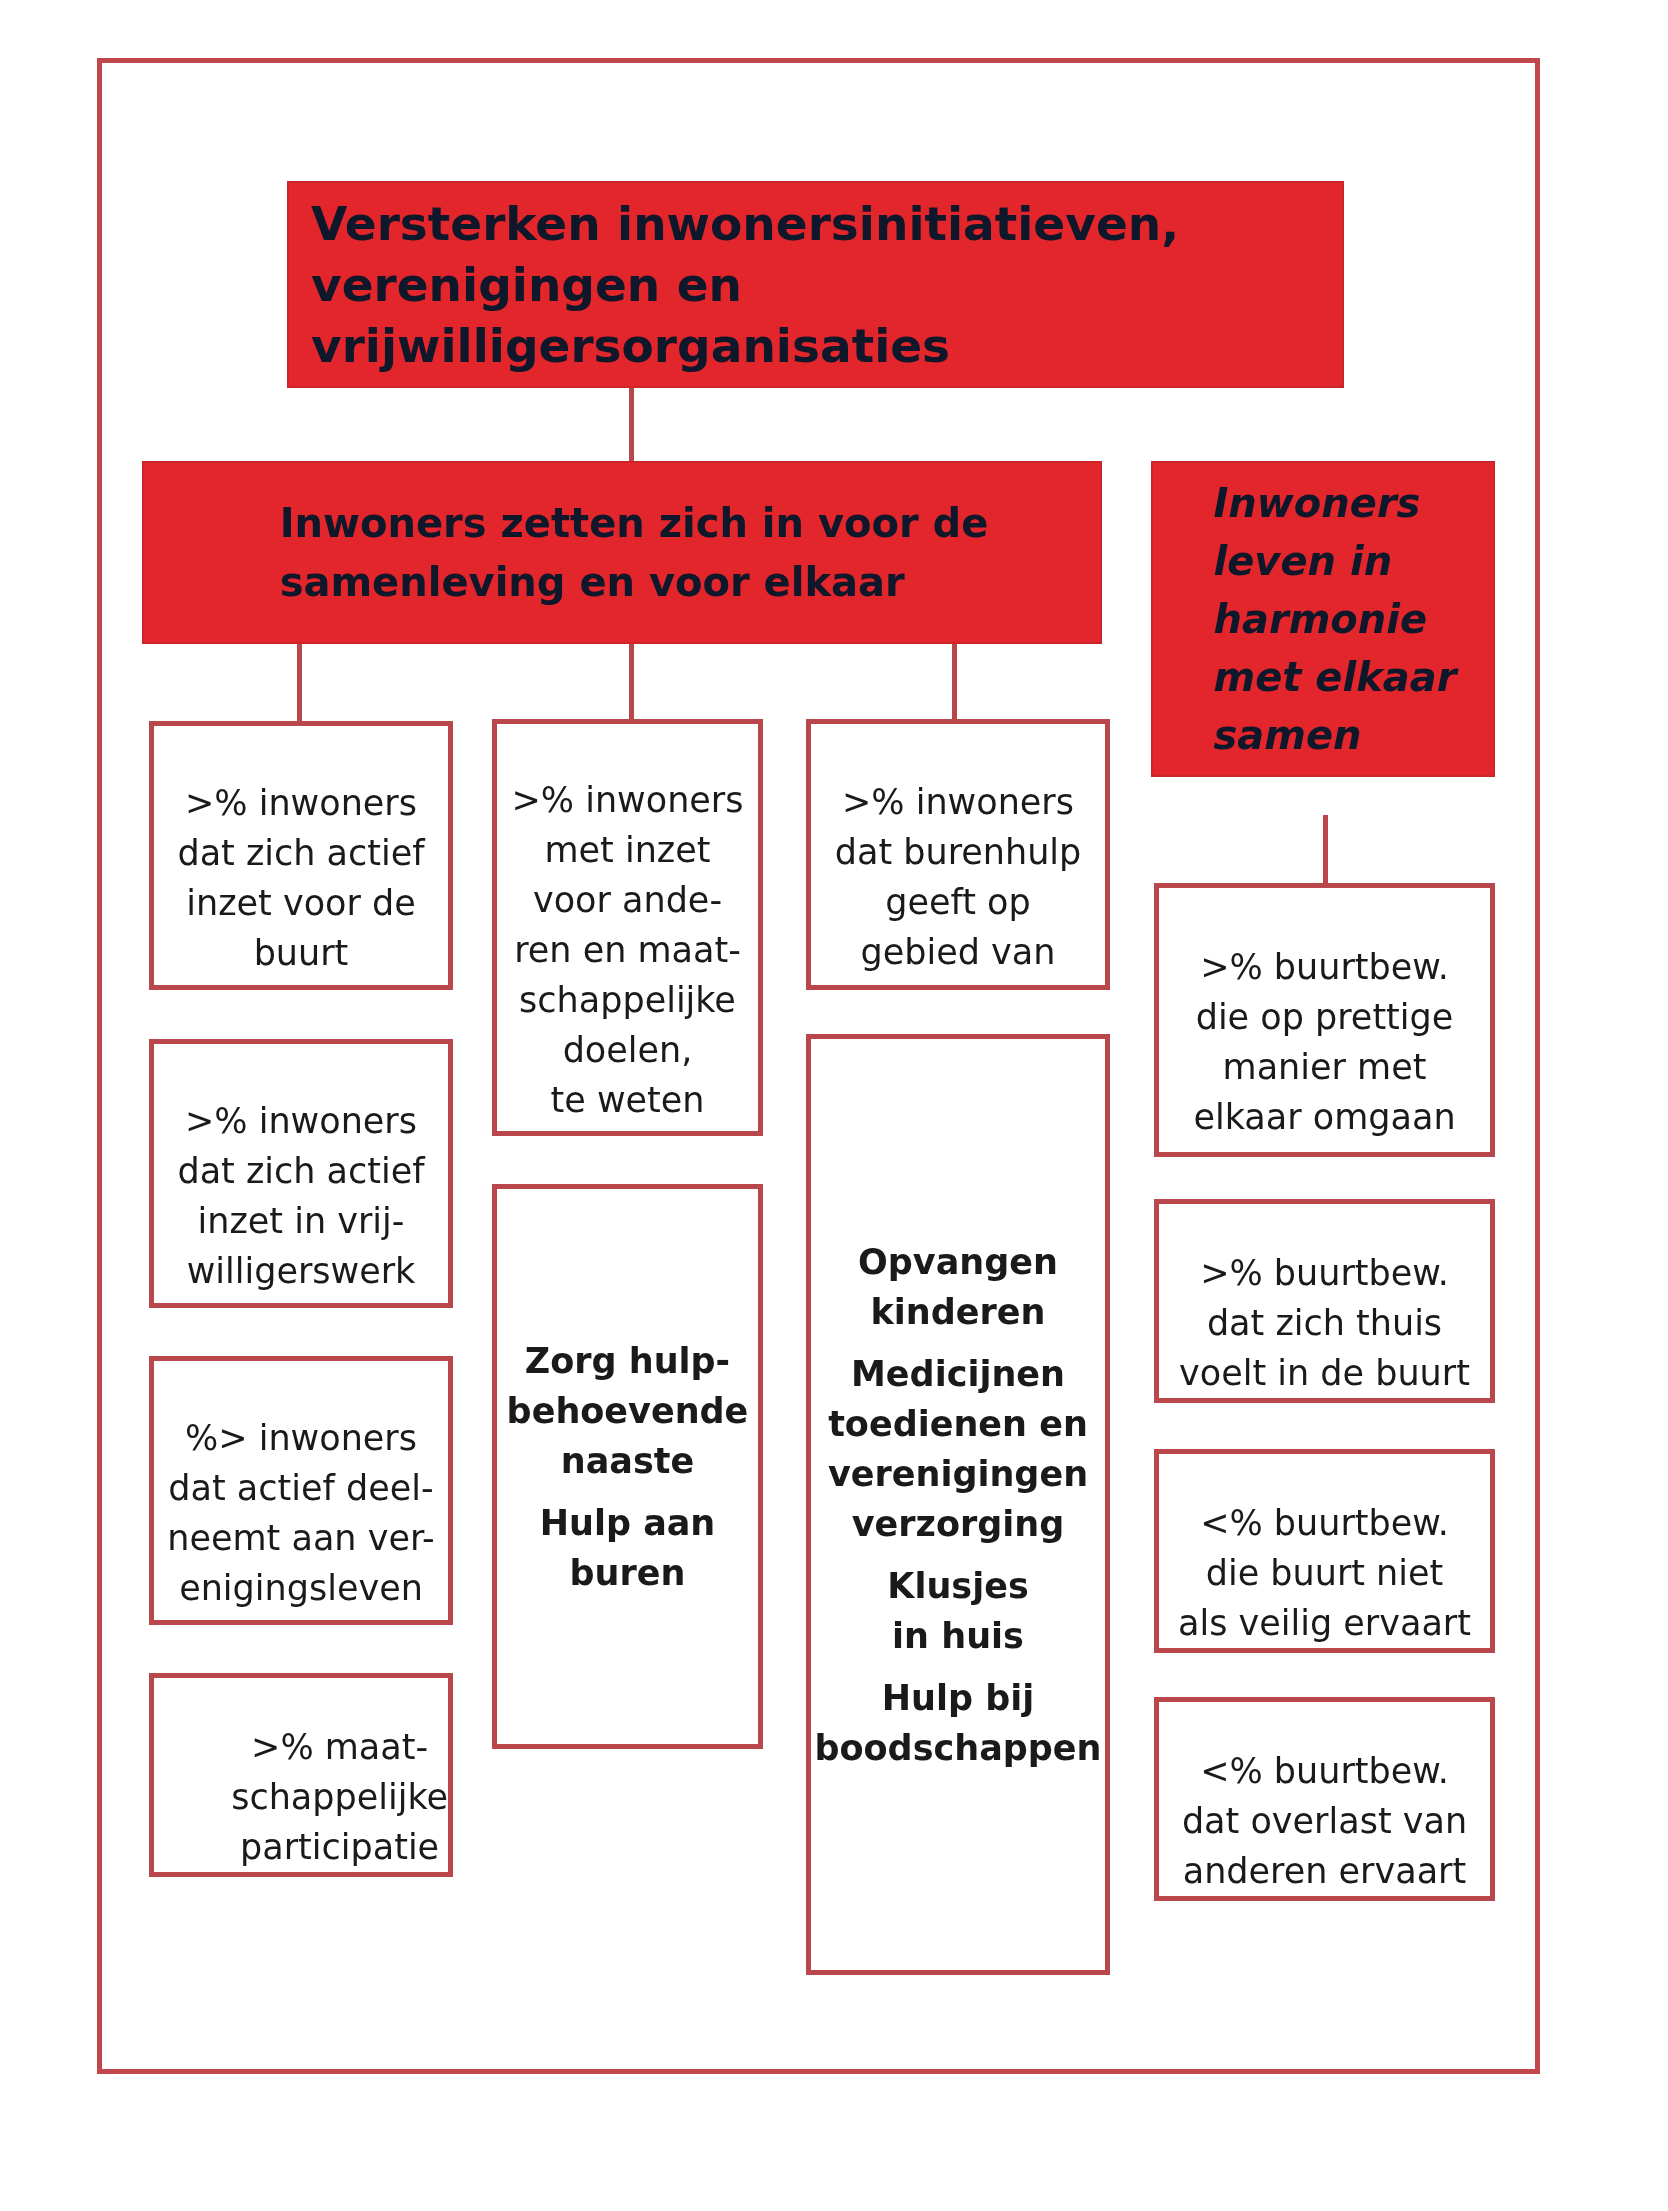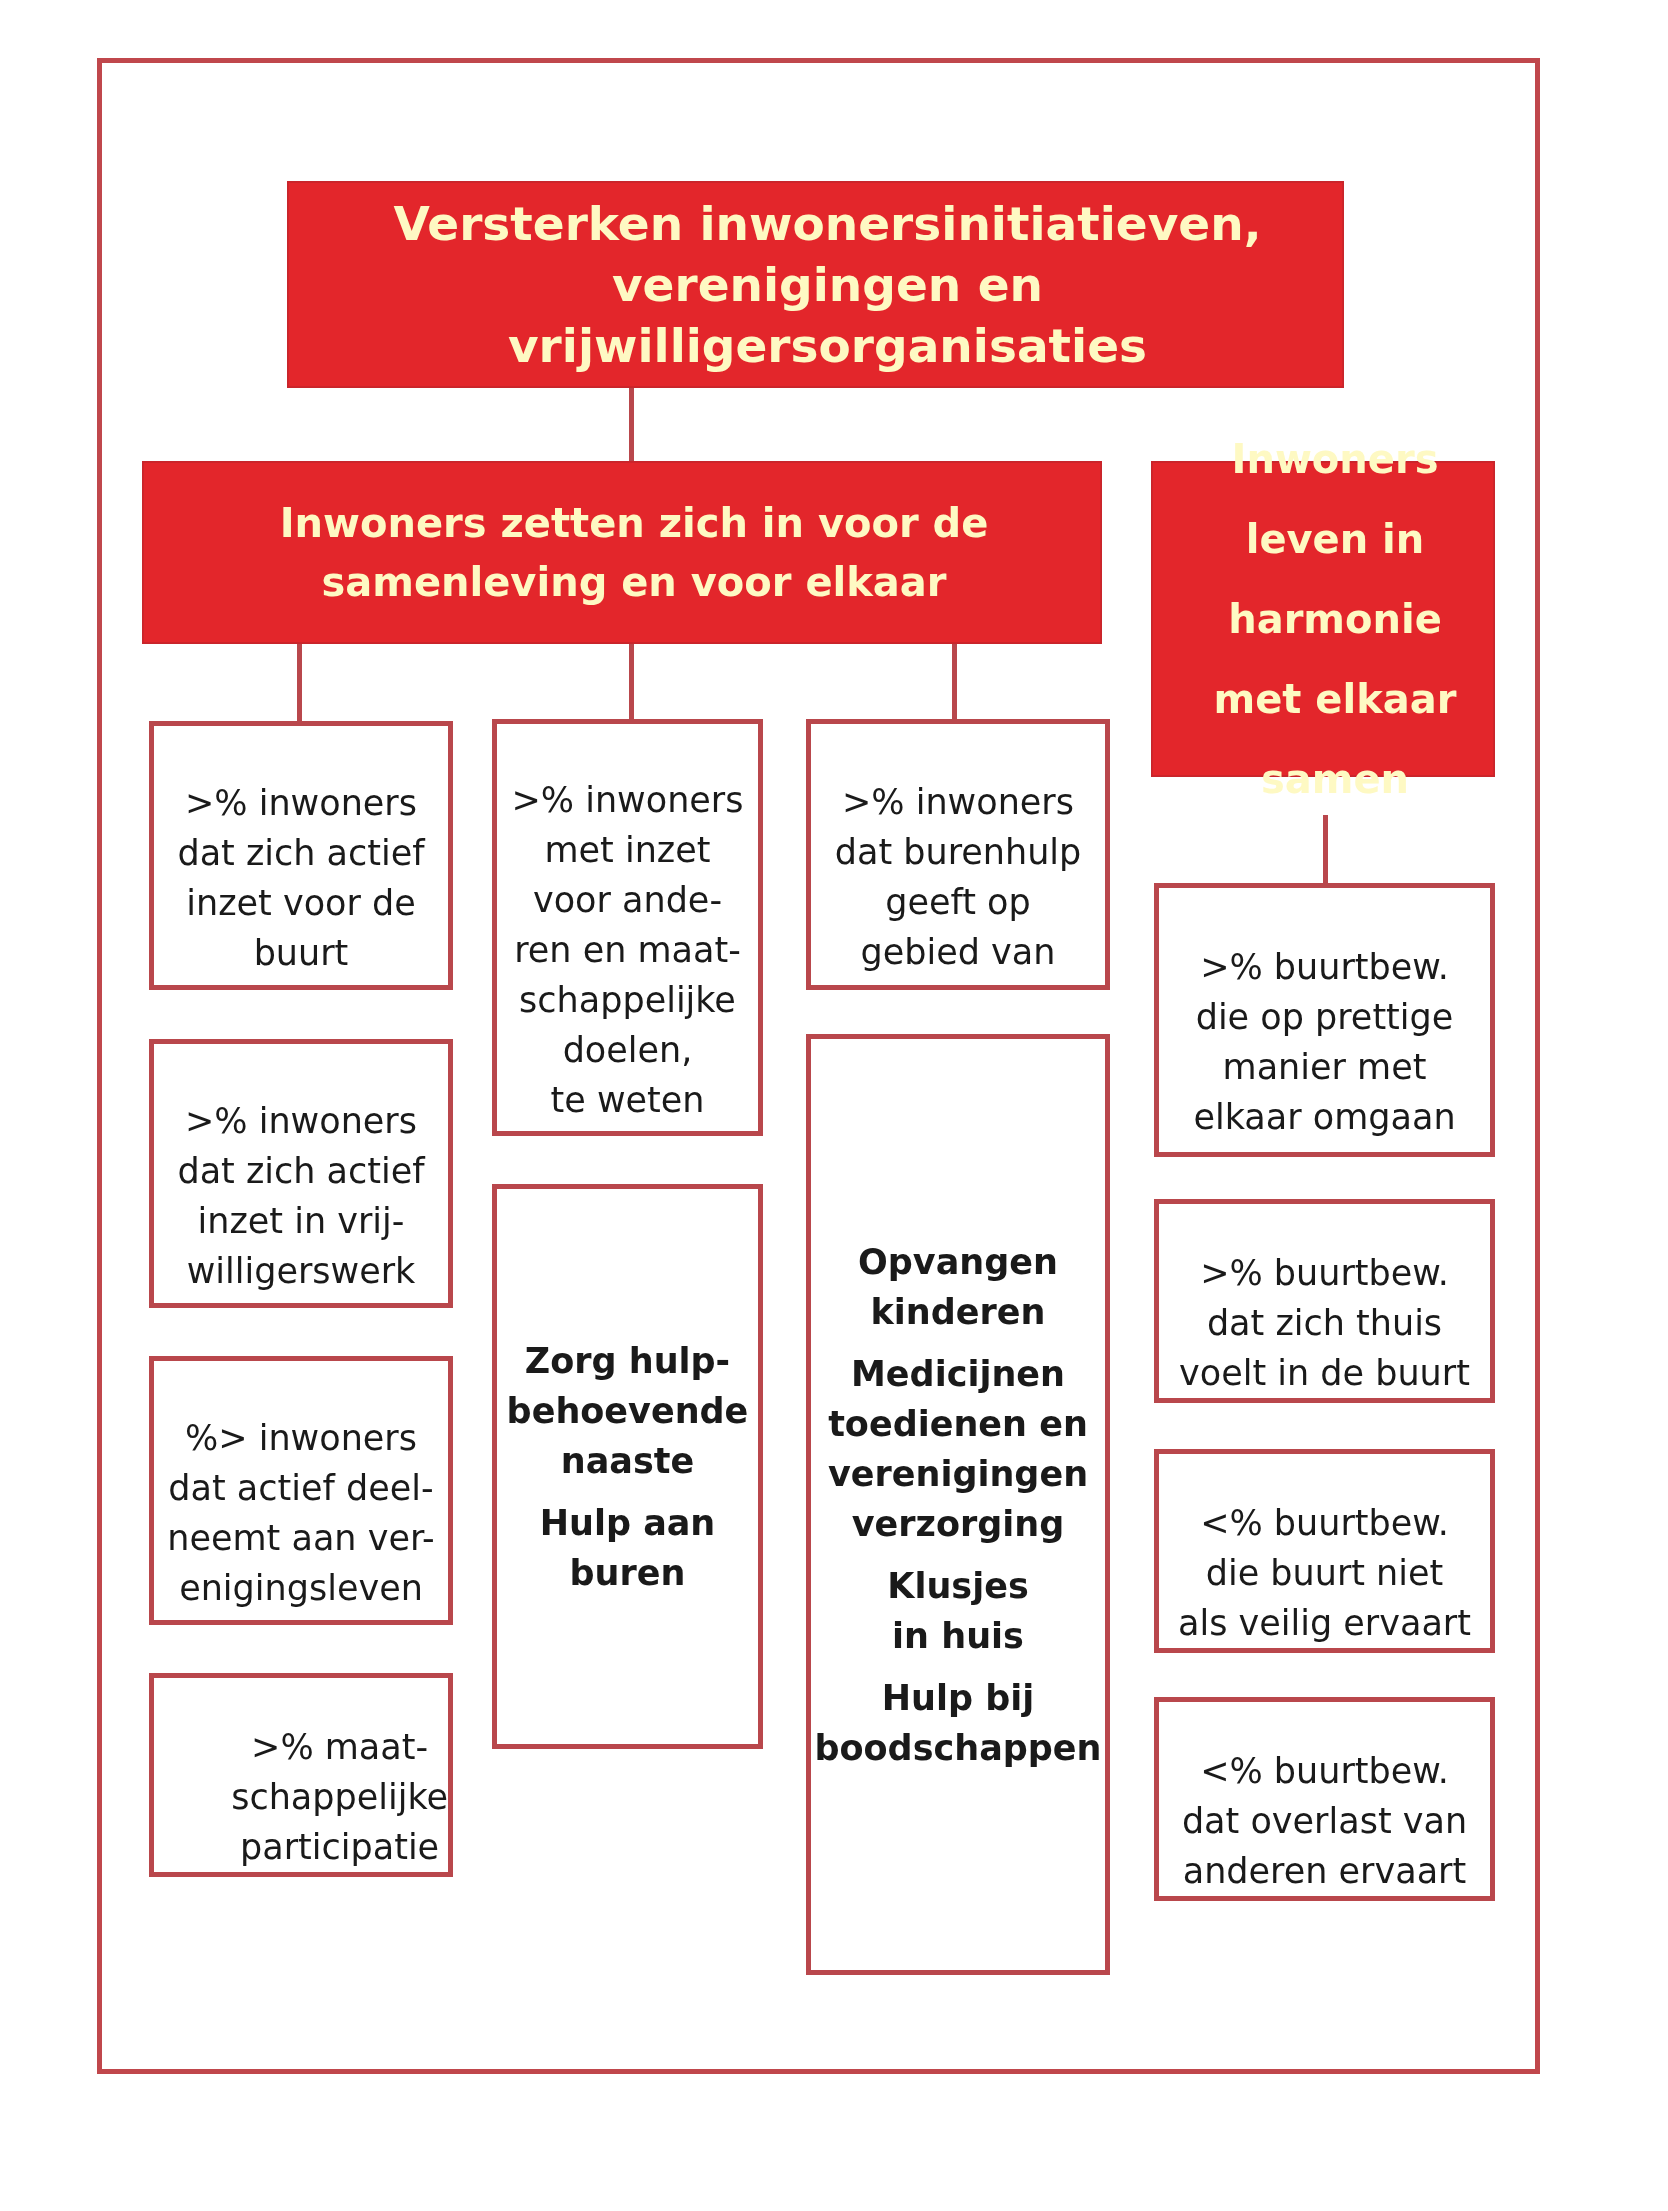--- a/index.html
+++ b/index.html
@@ -1,18 +1,18 @@
 <!DOCTYPE html>
 <html style="font-size:14px"><head>
 <meta charset="utf-8">
 <style>
   html,body{margin:0;padding:0;background:#ffffff;}
   body{width:1669px;height:2212px;position:relative;overflow:hidden;font-family:"DejaVu Sans","Liberation Sans",sans-serif;}
   .frame{position:absolute;left:97px;top:58px;width:1443px;height:2016px;border:5.2px solid #c0474c;box-sizing:border-box;}
-  .red{position:absolute;background:#e3262b;color:#fef9c3;font-weight:bold;text-align:center;display:flex;align-items:center;justify-content:center;box-sizing:border-box;box-shadow:inset 0 0 0 1.7px #c8252b;padding-left:24px;}
+  .red{position:absolute;background:#e3262b;color:#0f172a;font-weight:bold;text-align:left;display:flex;align-items:center;justify-content:center;box-sizing:border-box;box-shadow:inset 0 0 0 1.7px #c8252b;padding-left:24px;}
   .red span{white-space:pre-line;}
   .box{position:absolute;border:5.2px solid #b9474c;background:#fff;color:#1a1a1a;text-align:center;box-sizing:border-box;display:flex;flex-direction:column;align-items:center;justify-content:center;font-size:35px;line-height:50px;}
   .box span{white-space:pre-line;display:block;margin-top:44px;}
   .box .item{margin:6px 0;font-weight:bold;}
   .line{position:absolute;background:#b9474c;}
 </style>
 </head>
 <body>
 
 <div class="frame"></div>
@@ -26,21 +26,21 @@
 <div class="red" style="left:287px;top:181px;width:1057px;height:207px;font-size:47px;line-height:61px;">
   <span>Versterken inwonersinitiatieven,
 verenigingen en vrijwilligersorganisaties</span>
 </div>
 
 <div class="red" style="left:142px;top:461px;width:960px;height:183px;font-size:40px;line-height:59px;">
   <span>Inwoners zetten zich in voor de
 samenleving en voor elkaar</span>
 </div>
 
-<div class="red" style="left:1151px;top:461px;width:344px;height:316px;font-size:40px;line-height:80px;">
+<div class="red" style="left:1151px;top:461px;width:344px;height:316px;font-size:40px;line-height:58px;font-style:italic;">
   <span>Inwoners
 leven in
 harmonie
 met elkaar
 samen</span>
 </div>
 
 <div class="box" style="left:149px;top:721px;width:304px;height:269px;">
   <span>&gt;% inwoners
 dat zich actief

